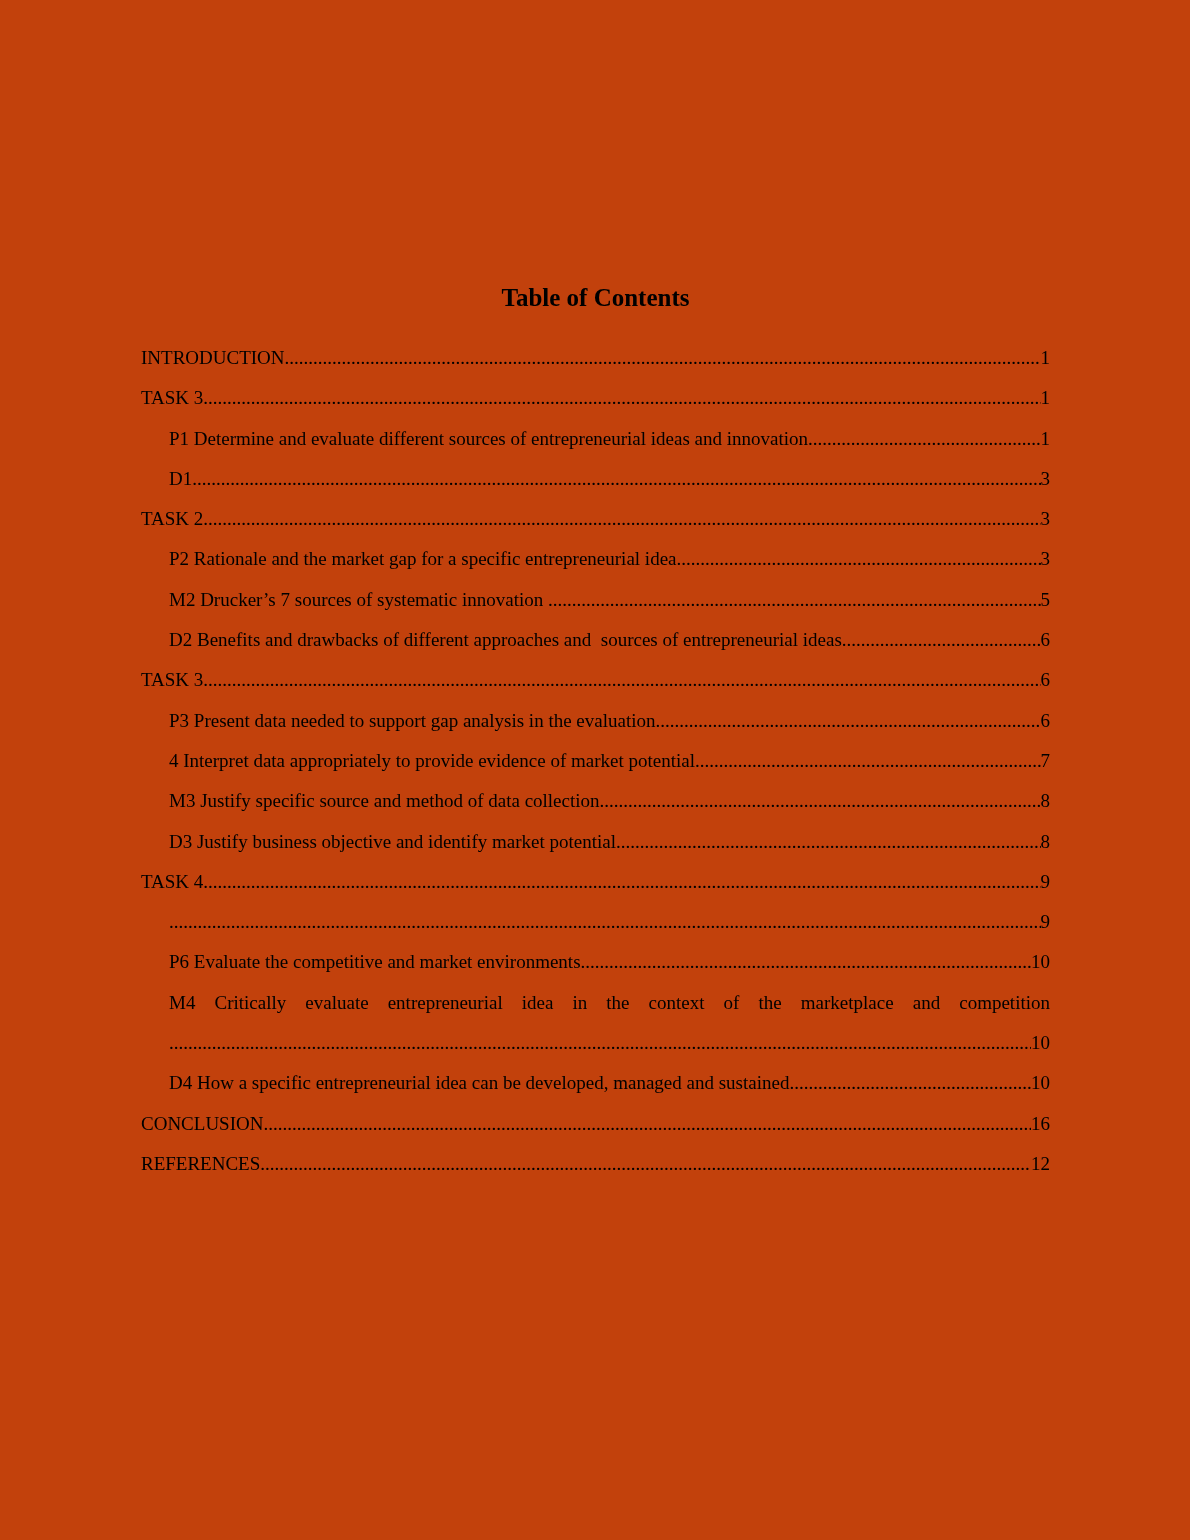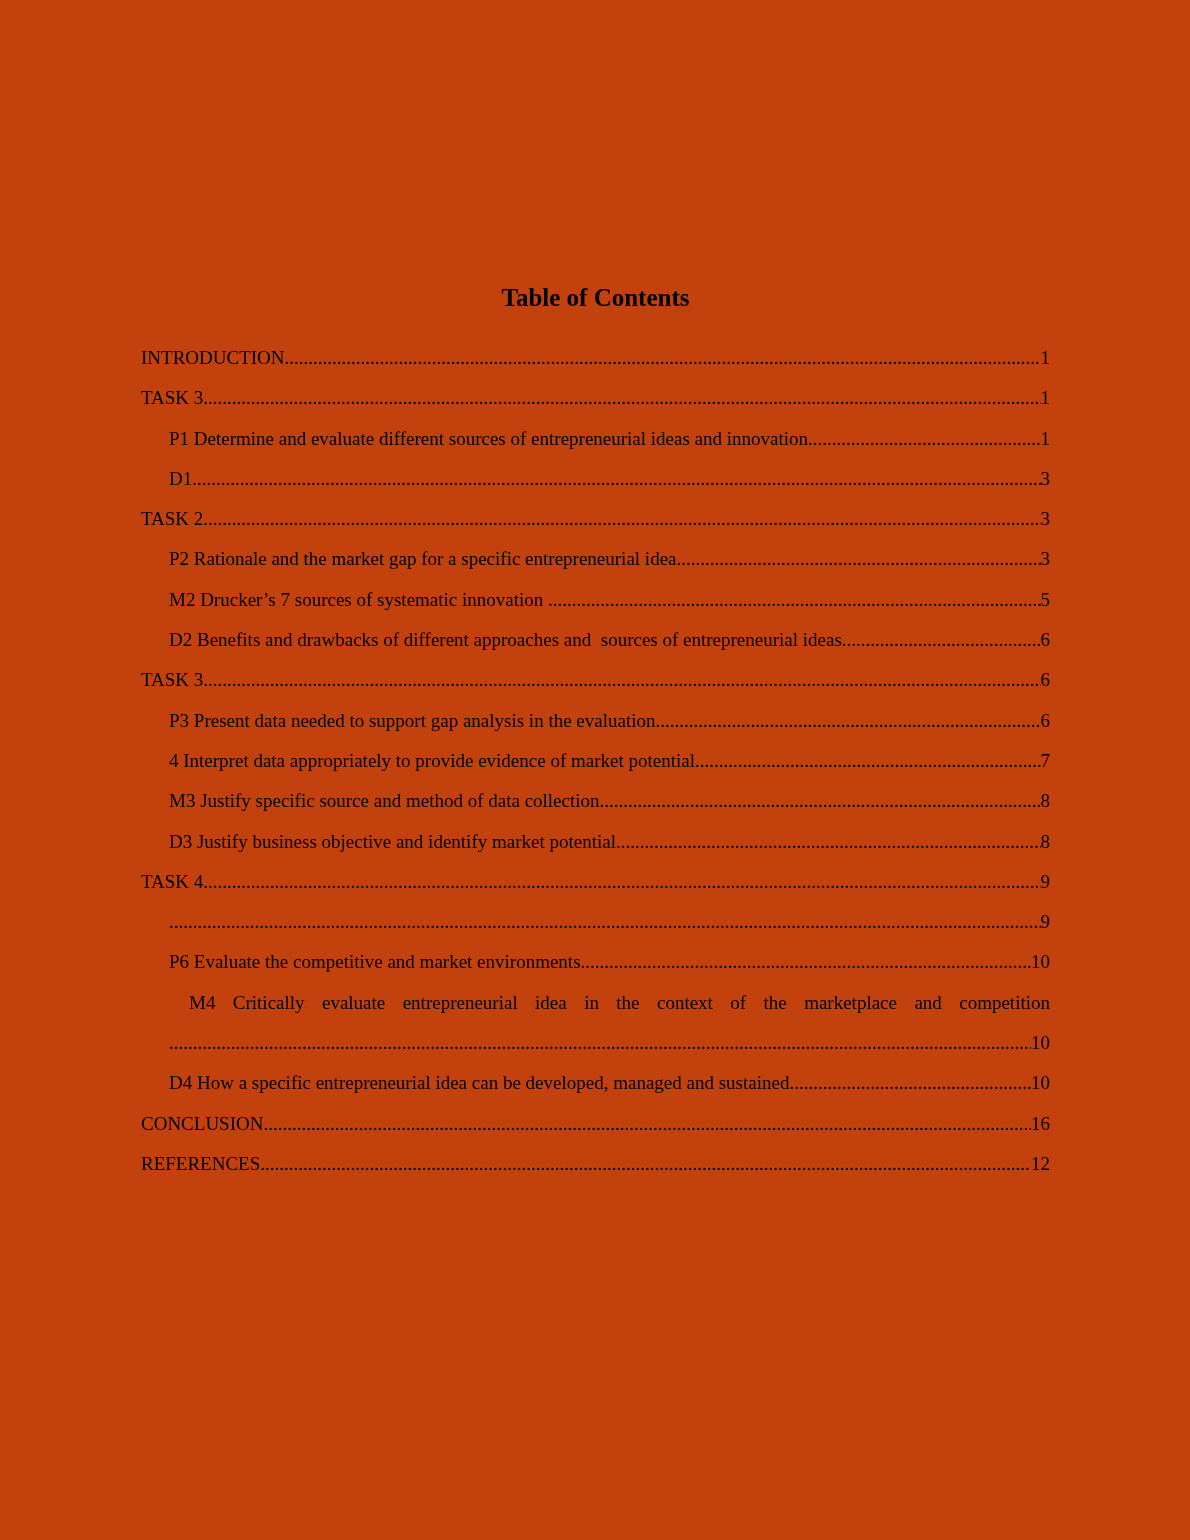--- a/index.html
+++ b/index.html
@@ -49,21 +49,20 @@
     white-space: nowrap;
     flex: 0 0 auto;
   }
   
   .toc-entry.text-only { display: block; }
   .toc-entry.text-only .toc-label {
     display: block;
     white-space: normal;
     text-align: justify;
     text-align-last: justify;
-    margin-left: 20px;
   }
 </style>
 </head>
 <body>
 
 <div class="page">
 
   <h1 class="doc-title">Table of Contents</h1>
 
   <div class="toc">

